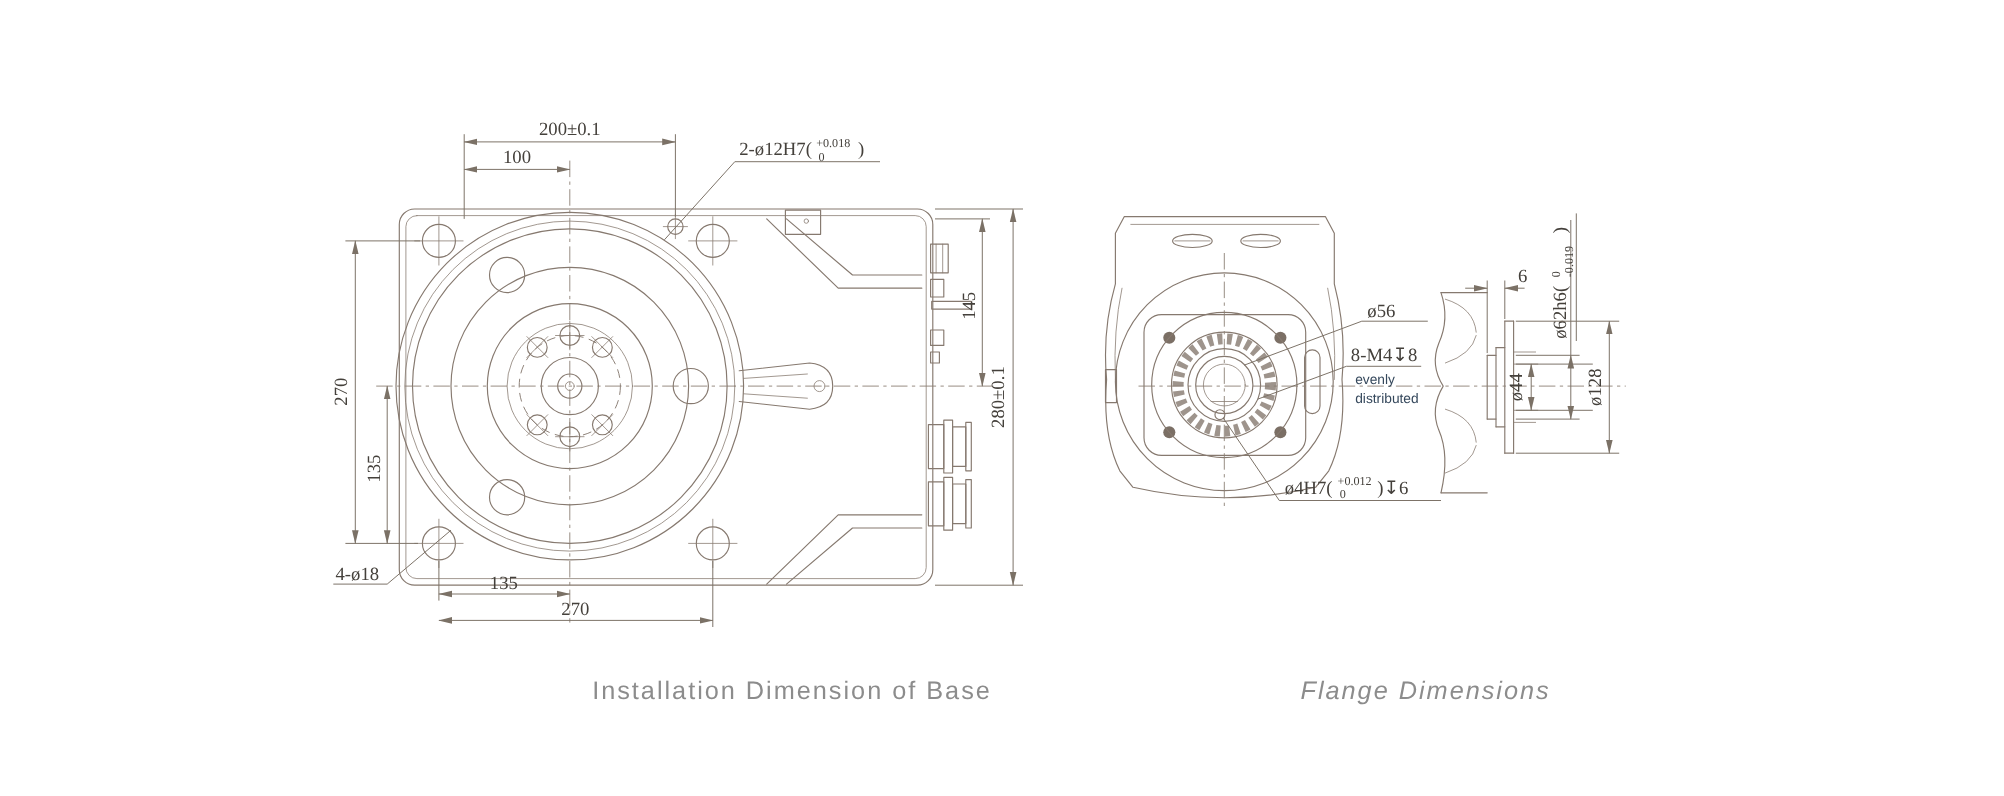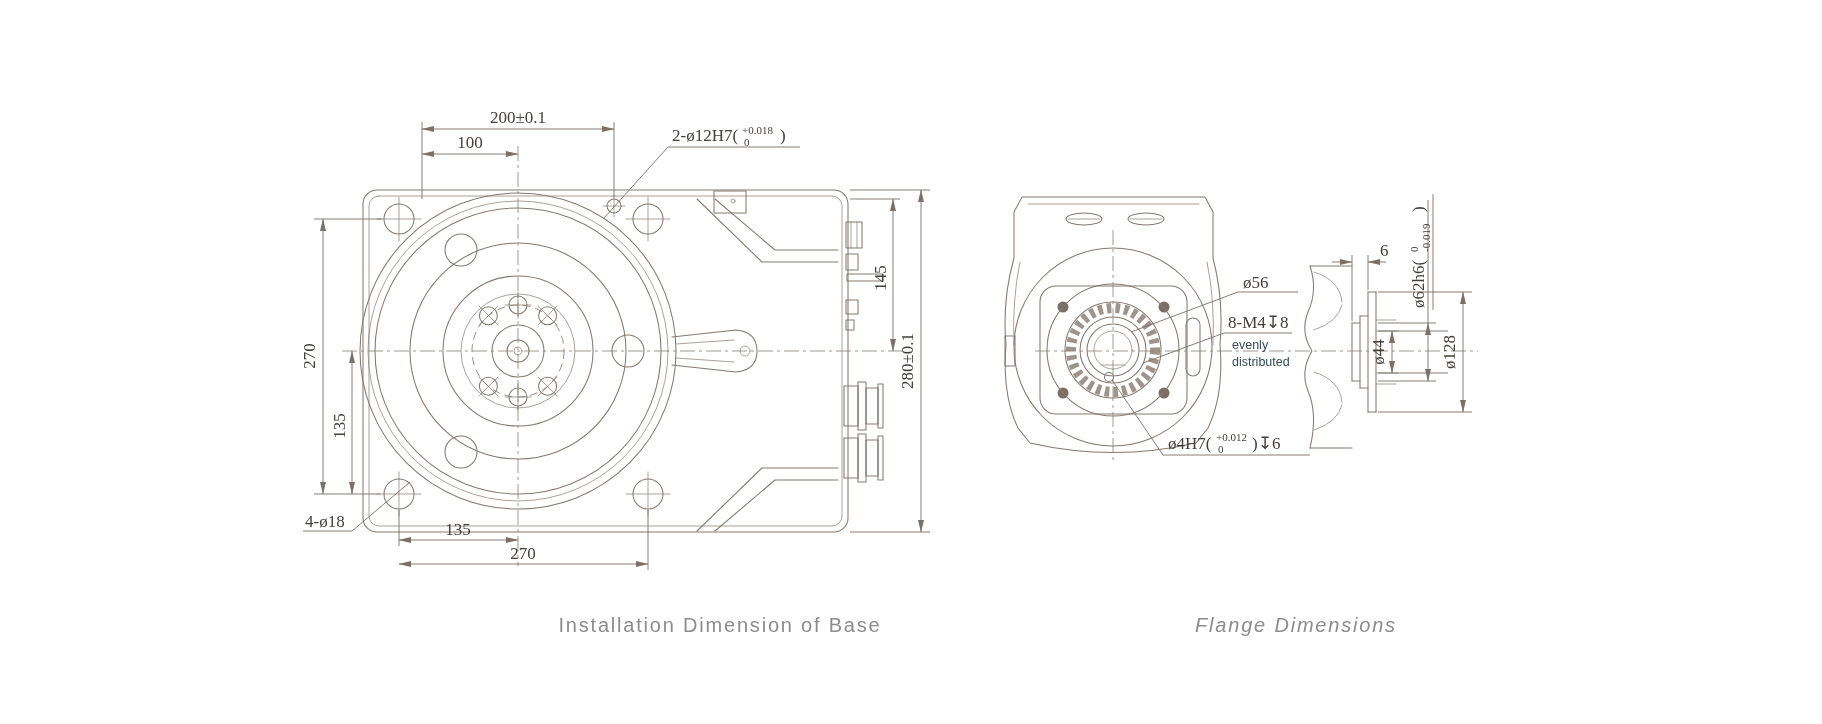--- a/index.html
+++ b/index.html
@@ -1,19 +1,19 @@
 <!DOCTYPE html>
 <html><head>
 <meta charset="utf-8">
 <style>
   html,body{margin:0;padding:0;background:#ffffff;}
   .canvas{position:relative;width:1813px;height:724px;background:#ffffff;overflow:hidden;
           font-family:"Liberation Sans",sans-serif;}
   .canvas svg{position:absolute;left:0;top:0;}
-  .caption{position:absolute;top:614px;font-size:20px;color:#8c8c8c;letter-spacing:1.8px;
+  .caption{position:absolute;top:614px;font-size:23px;color:#8c8c8c;letter-spacing:1.8px;
            text-align:center;font-family:"Liberation Sans",sans-serif;}
   #cap-base{left:470px;width:500px;}
   #cap-flange{left:1081px;width:430px;font-style:italic;}
 
   
   .ol{fill:none;stroke:#86796f;stroke-width:1.05;stroke-linecap:round;stroke-linejoin:round;}
   .thin{fill:none;stroke:#86796f;stroke-width:0.7;stroke-linecap:round;}
   .dim{fill:none;stroke:#7b7166;stroke-width:0.9;stroke-linecap:butt;}
   .cl{fill:none;stroke:#8a7d72;stroke-width:0.8;stroke-dasharray:15 4 3 4;}
   .bc{fill:none;stroke:#86796f;stroke-width:0.85;stroke-dasharray:8 5;}

